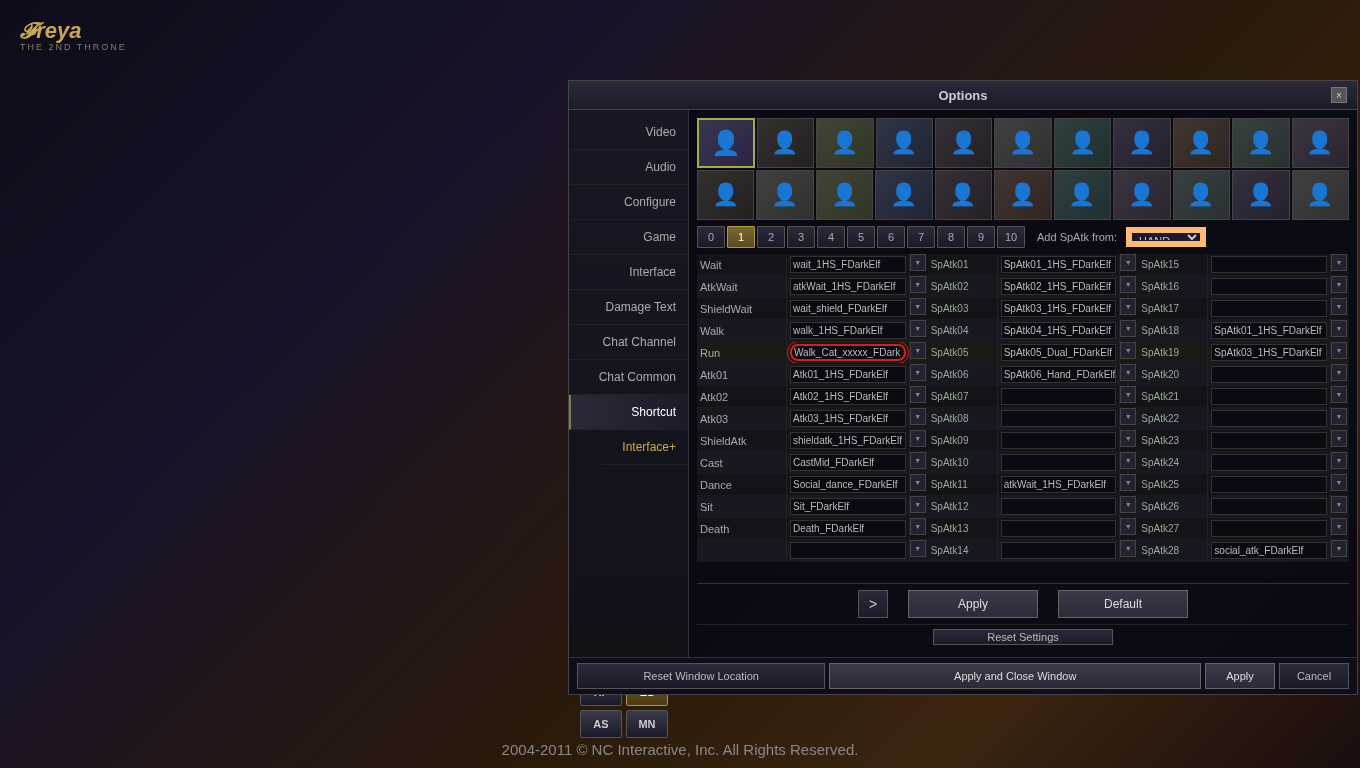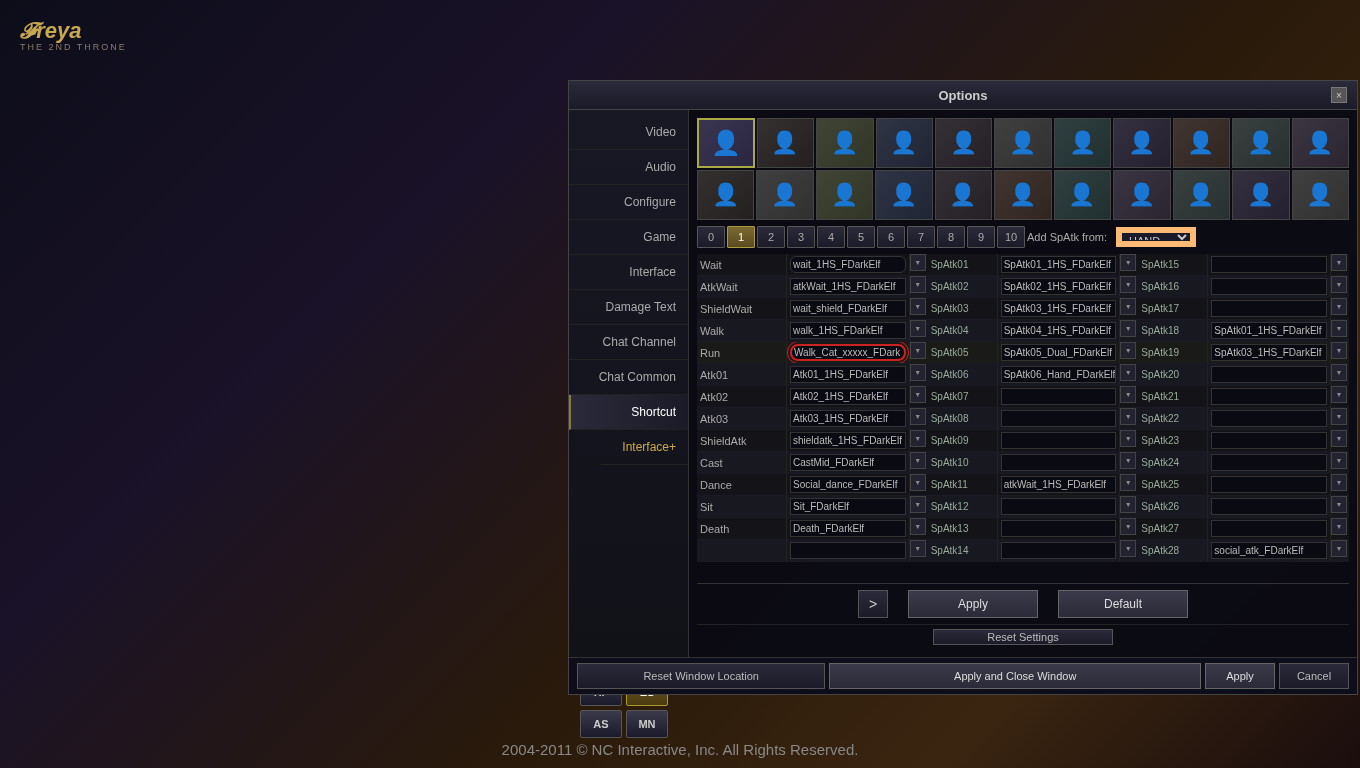--- a/index.html
+++ b/index.html
@@ -239,20 +239,21 @@
       align-items: center;
       justify-content: center;
       border-radius: 1px;
     }
     .num-tab.active {
       background: linear-gradient(180deg, #7a6a30 0%, #5a4a20 100%);
       border-color: #aa9a40;
       color: #ffe;
     }
     .add-spatk {
+      margin-left: 10px;
       color: #aaa;
       font-size: 11px;
       display: flex;
       align-items: center;
       gap: 5px;
     }
     .add-spatk select, .hand-select {
       background: #1a1a2a;
       border: 6px solid #fdba74;
       color: #ccc;
@@ -593,21 +594,21 @@
           <select class="hand-dropdown">
             <option>HAND</option>
           </select>
         </div>
       </div>
 
       <div class="anim-table" id="anim-table">
       <div class="grid-row">
     <div class="gc gc-lbl">Wait</div>
     <div class="gc">
-      <div class="gc-val " style="display:flex;align-items:center;width:100%;font-size:10px;color:#bbb;padding:0 2px;border-radius:6px;">wait_1HS_FDarkElf</div>
+      <div class="gc-val " style="display:flex;align-items:center;width:100%;font-size:10px;color:#bbb;padding:0 2px;">wait_1HS_FDarkElf</div>
     </div>
     <div class="gc gc-arr">▼</div>
     <div class="gc spatk-label">SpAtk01</div>
     <div class="gc">
       <div class="gc-val" style="display:flex;align-items:center;width:100%;font-size:10px;color:#bbb;padding:0 2px;">SpAtk01_1HS_FDarkElf</div>
     </div>
     <div class="gc gc-arr">▼</div>
     <div class="gc spatk-label">SpAtk15</div>
     <div class="gc">
       <div class="gc-val" style="display:flex;align-items:center;width:100%;font-size:10px;color:#bbb;padding:0 2px;"></div>

